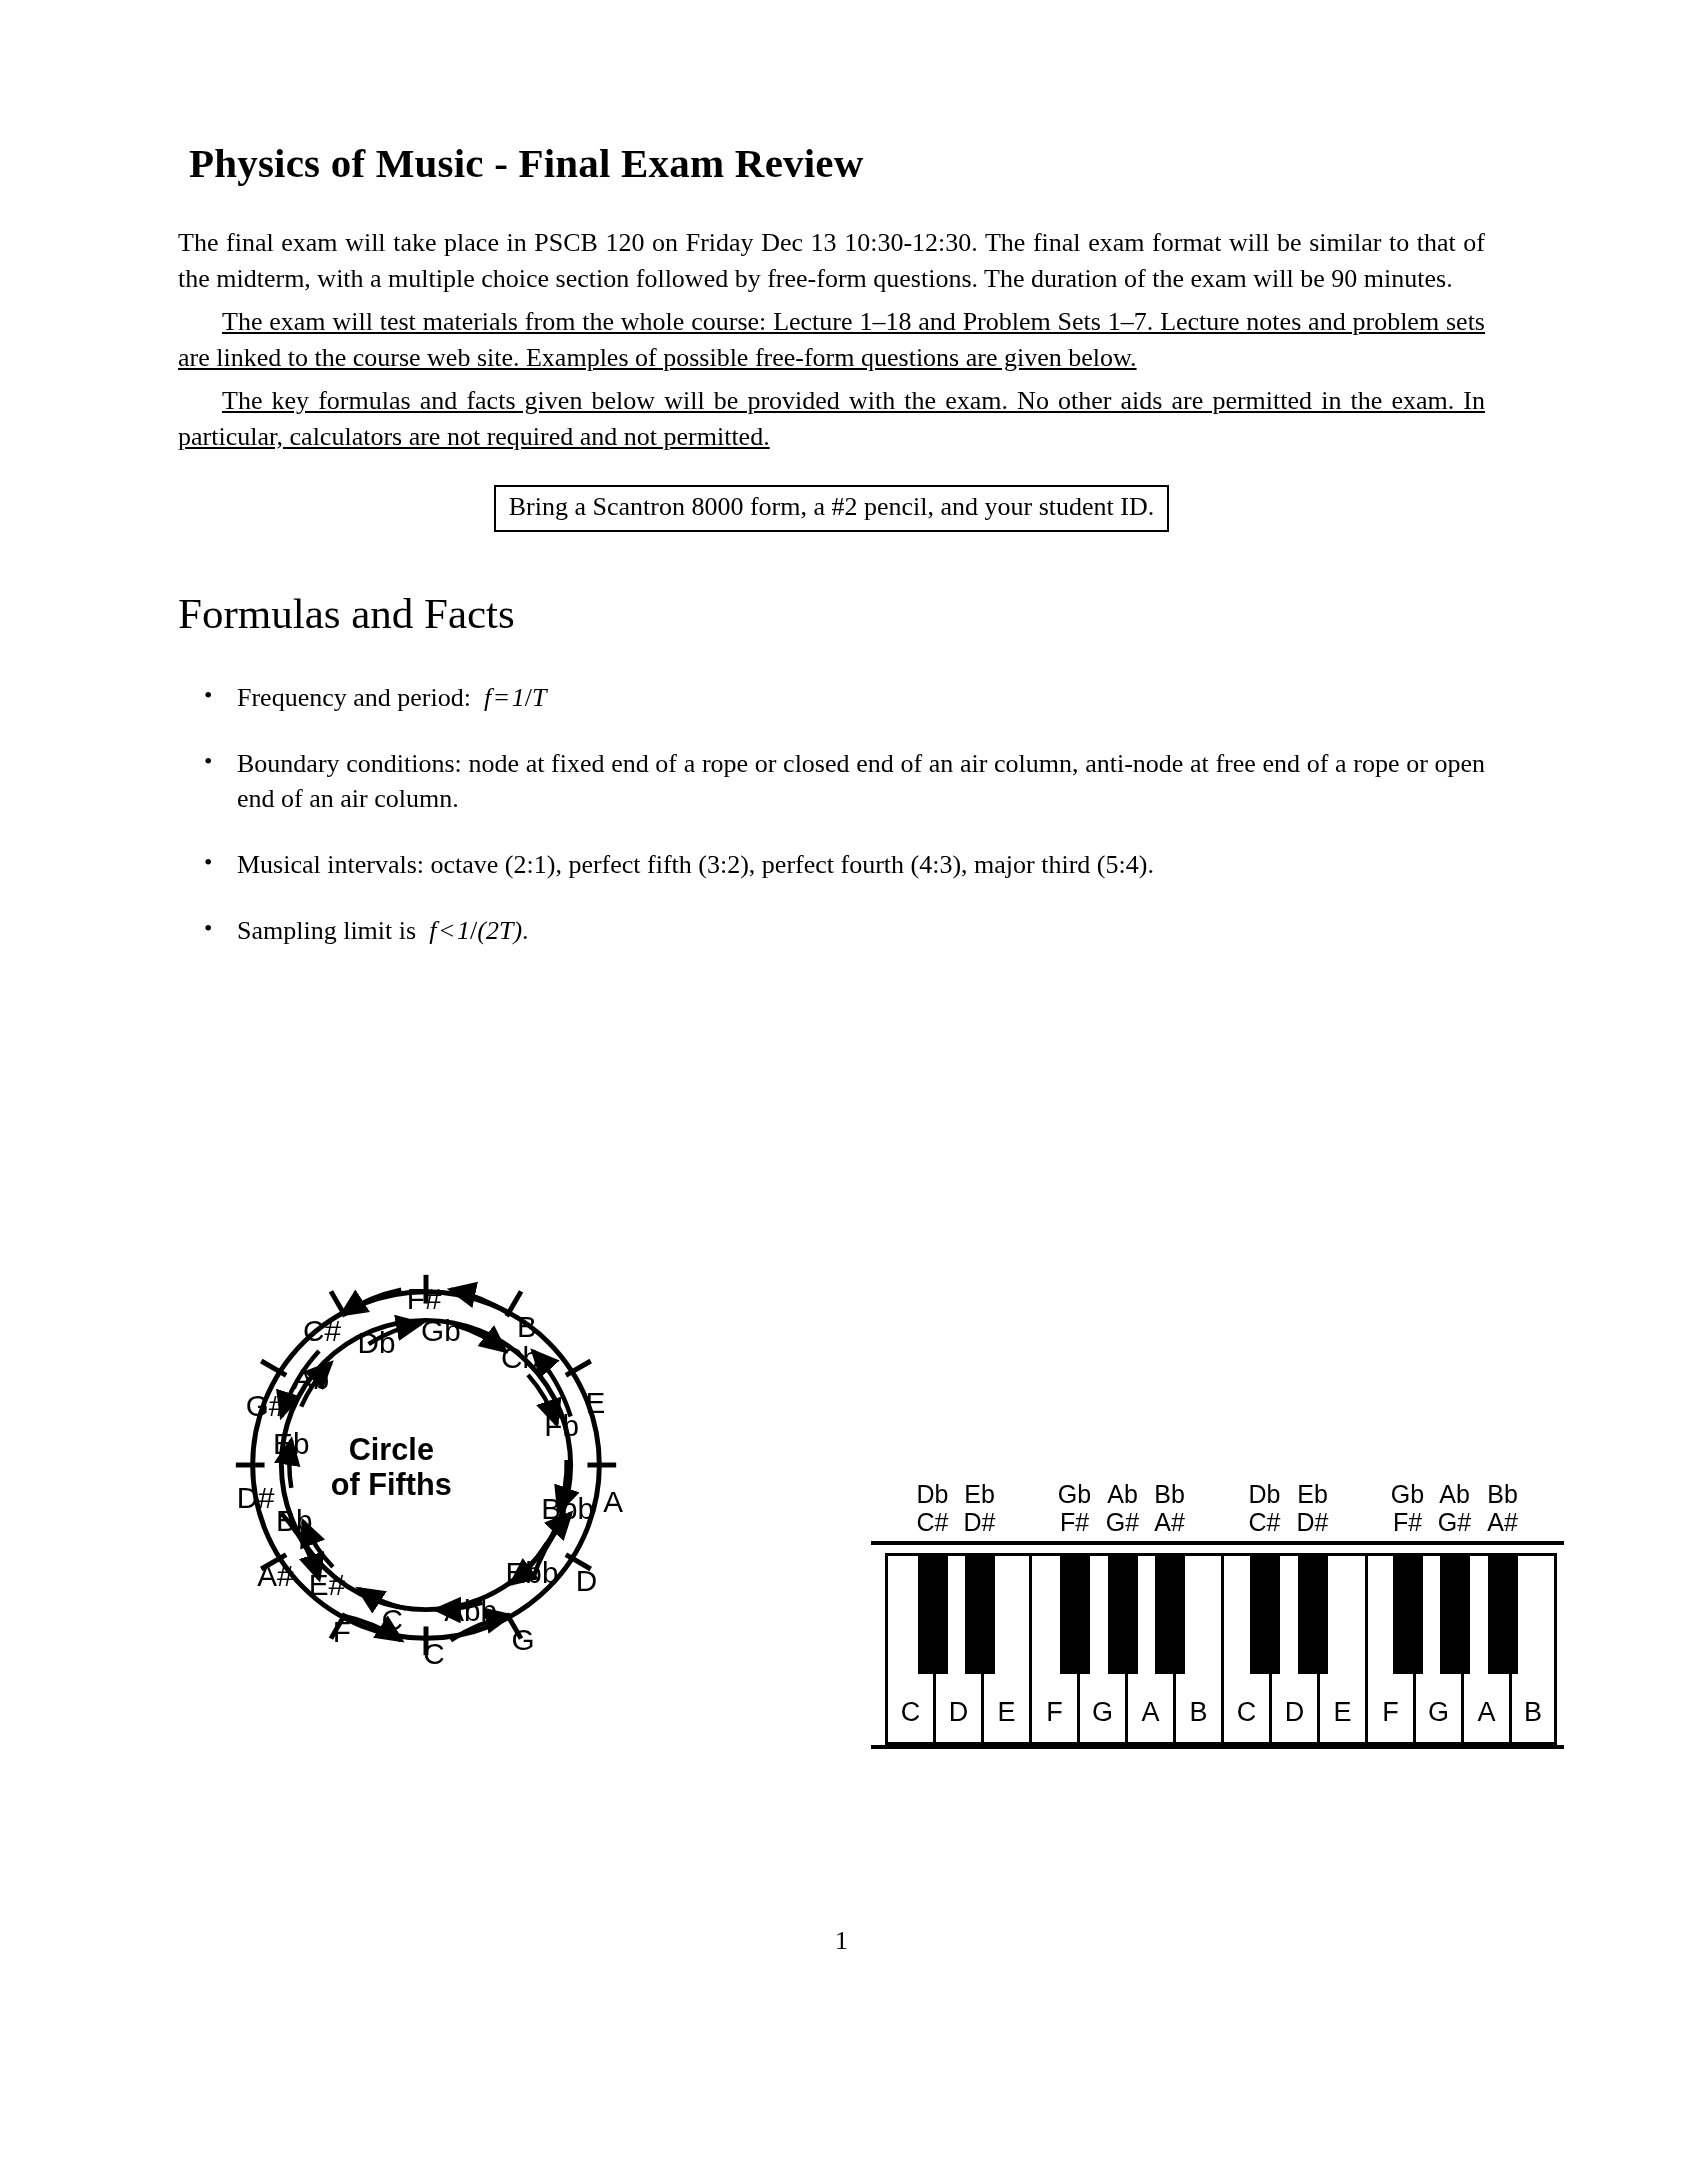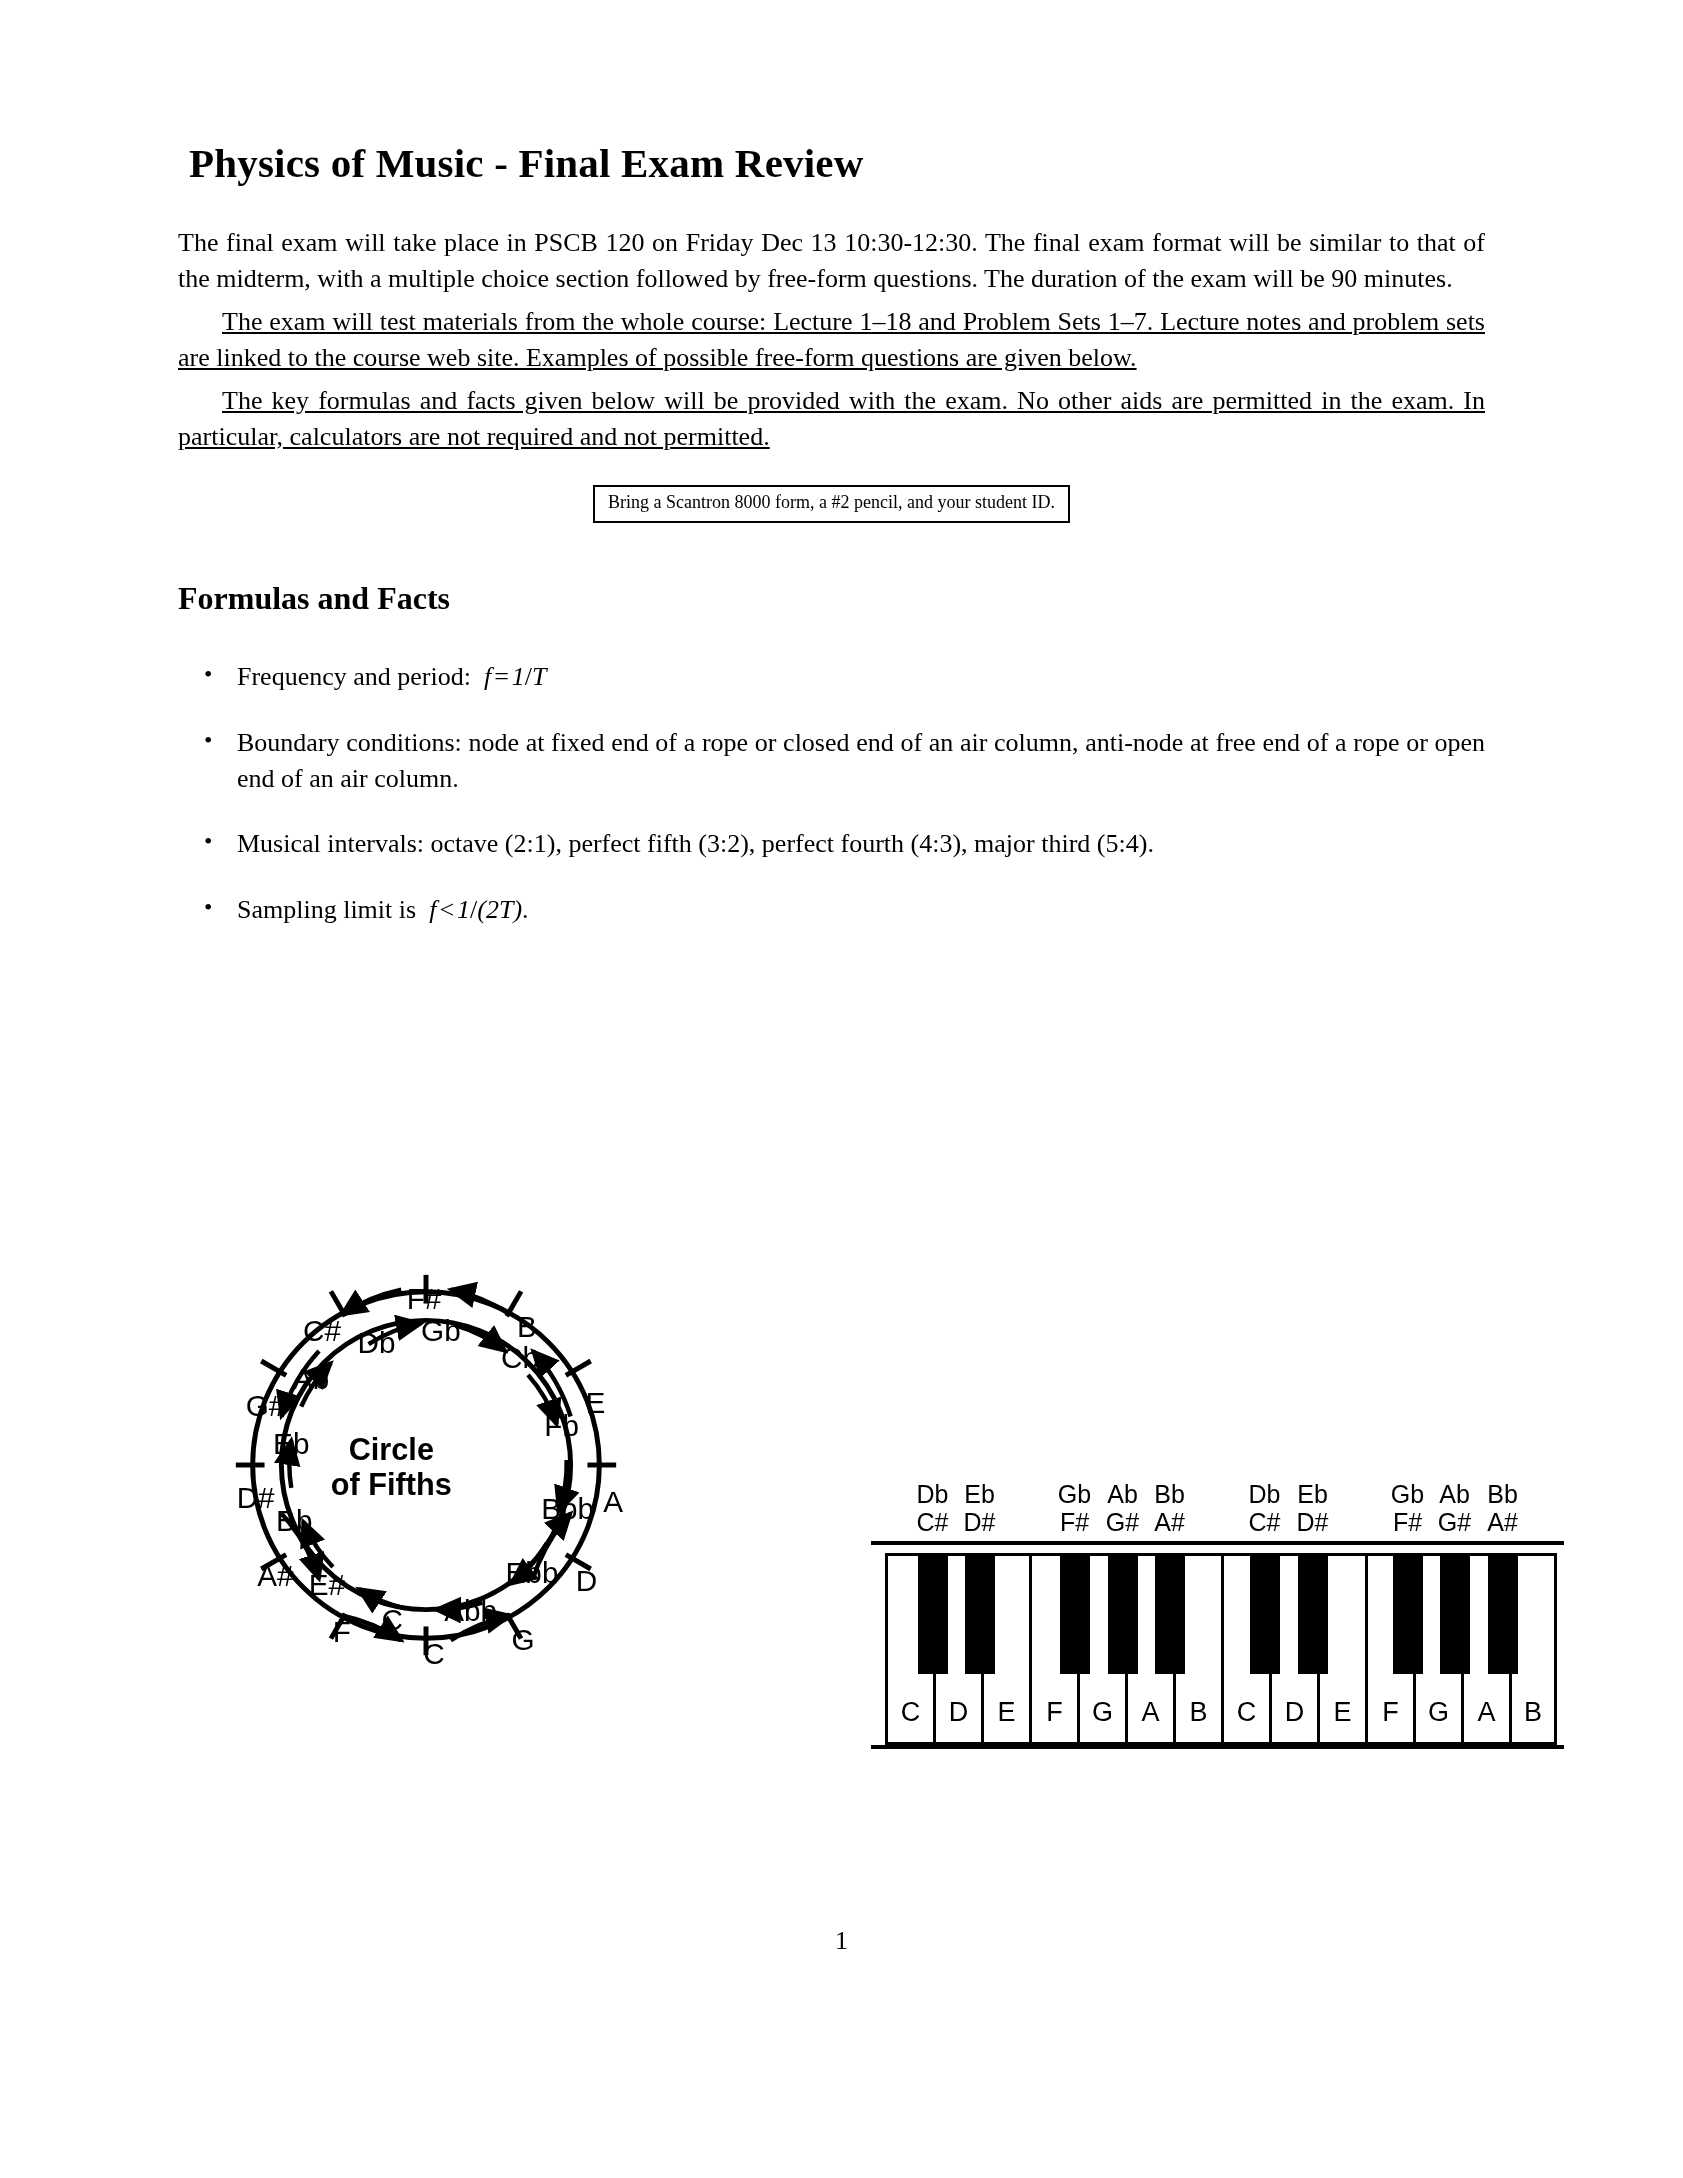--- a/index.html
+++ b/index.html
@@ -26,22 +26,22 @@
 
   h1.doc-title {
     font-family: "Liberation Serif", "DejaVu Serif", serif;
     font-size: 41px;
     font-weight: bold;
     margin: 0 0 38px 11px;
     letter-spacing: 0.2px;
   }
   h2.section-title {
     font-family: "Liberation Serif", "DejaVu Serif", serif;
-    font-size: 32px;
-    font-weight: bold;
+    font-size: 43px;
+    font-weight: normal;
     margin: 57px 0 16px 0;
   }
 
   p.para {
     font-size: 26px;
     line-height: 1.37;
     margin: 0;
     text-align: justify;
     text-justify: inter-word;
   }
@@ -49,21 +49,21 @@
   p.para + p.para { margin-top: 8px; text-decoration: underline; }
 
   .notice-wrap {
     margin-top: 30px;
     display: flex;
     justify-content: center;
   }
   .notice-box {
     border: 2px solid #000;
     padding: 6px 13px 9px 13px;
-    font-size: 18px;
+    font-size: 26px;
     line-height: 1.1;
     white-space: nowrap;
   }
 
   ul.facts {
     list-style: none;
     margin: 42px 0 0 0;
     padding: 0;
   }
   ul.facts li {

